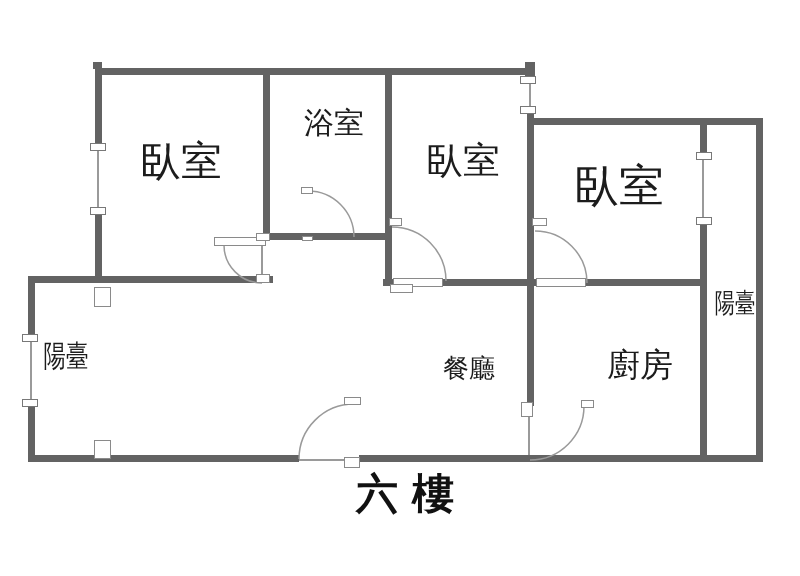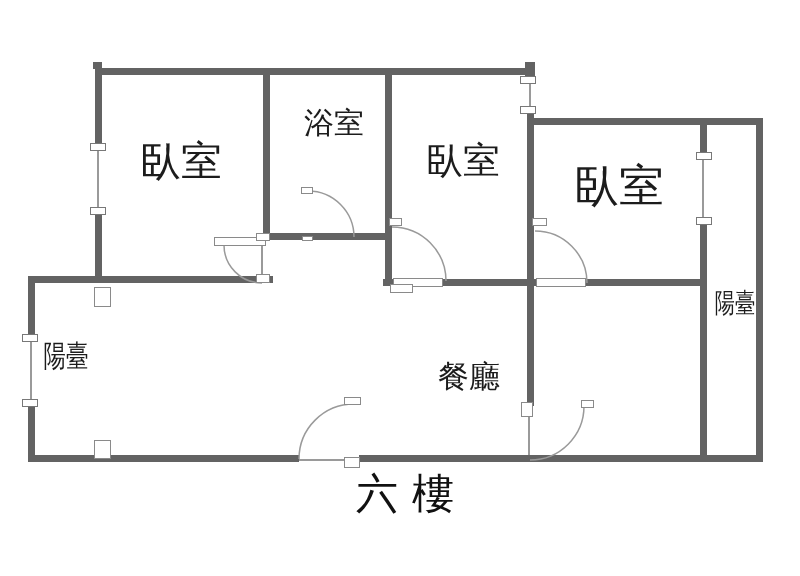--- a/index.html
+++ b/index.html
@@ -8,21 +8,21 @@
   .wall{position:absolute;background:#636363;}
   .jamb{position:absolute;background:#fff;border:1.5px solid #8a8a8a;box-sizing:border-box;}
   .tick{position:absolute;background:#fff;border:1.5px solid #787878;box-sizing:border-box;}
   .winbg{position:absolute;background:#fff;}
   .thin{position:absolute;background:#9a9a9a;}
   .arcs{position:absolute;left:0;top:0;}
   .room-label{position:absolute;transform:translate(-50%,-50%);color:#1c1c1c;
               font-weight:500;white-space:nowrap;line-height:1;}
   .room-label.squish{transform:translate(-50%,-50%) scaleX(.75);}
   .floor-label{position:absolute;transform:translate(-50%,-50%);color:#111;
-               font-weight:400;white-space:nowrap;line-height:1;}
+               font-weight:700;white-space:nowrap;line-height:1;}
 </style>
 </head>
 <body>
 
 <div class="plan">
 
   <div class="wall" style="left:95px;top:68px;width:436px;height:7px"></div>
   <div class="wall" style="left:533px;top:118px;width:230px;height:7px"></div>
   <div class="wall" style="left:266px;top:233px;width:124px;height:7px"></div>
   <div class="wall" style="left:28px;top:276px;width:245px;height:7px"></div>
@@ -94,18 +94,19 @@
   <div class="jamb" style="left:581px;top:400px;width:13px;height:8px"></div>
 
   <div class="jamb" style="left:344px;top:397px;width:17px;height:8px"></div>
   <div class="jamb" style="left:344px;top:457px;width:16px;height:11px"></div>
 
   <div class="room-label" style="left:181px;top:161px;font-size:41px">臥室</div>
   <div class="room-label" style="left:334px;top:123px;font-size:30px">浴室</div>
   <div class="room-label" style="left:463px;top:160px;font-size:37px">臥室</div>
   <div class="room-label" style="left:619px;top:185px;font-size:45px">臥室</div>
   <div class="room-label squish" style="left:66px;top:356px;font-size:30px">陽臺</div>
-  <div class="room-label" style="left:469px;top:376px;font-size:31px">餐廳</div>
+  <div class="room-label" style="left:469px;top:368px;font-size:26px">餐廳</div>
+  <div class="room-label" style="left:640px;top:364px;font-size:33px">廚房</div>
   <div class="room-label squish" style="left:735px;top:303px;font-size:27px">陽臺</div>
 
   <div class="floor-label" style="left:412px;top:494px;font-size:42px;letter-spacing:14px">六樓</div>
 
 </div>
 
 </body></html>

